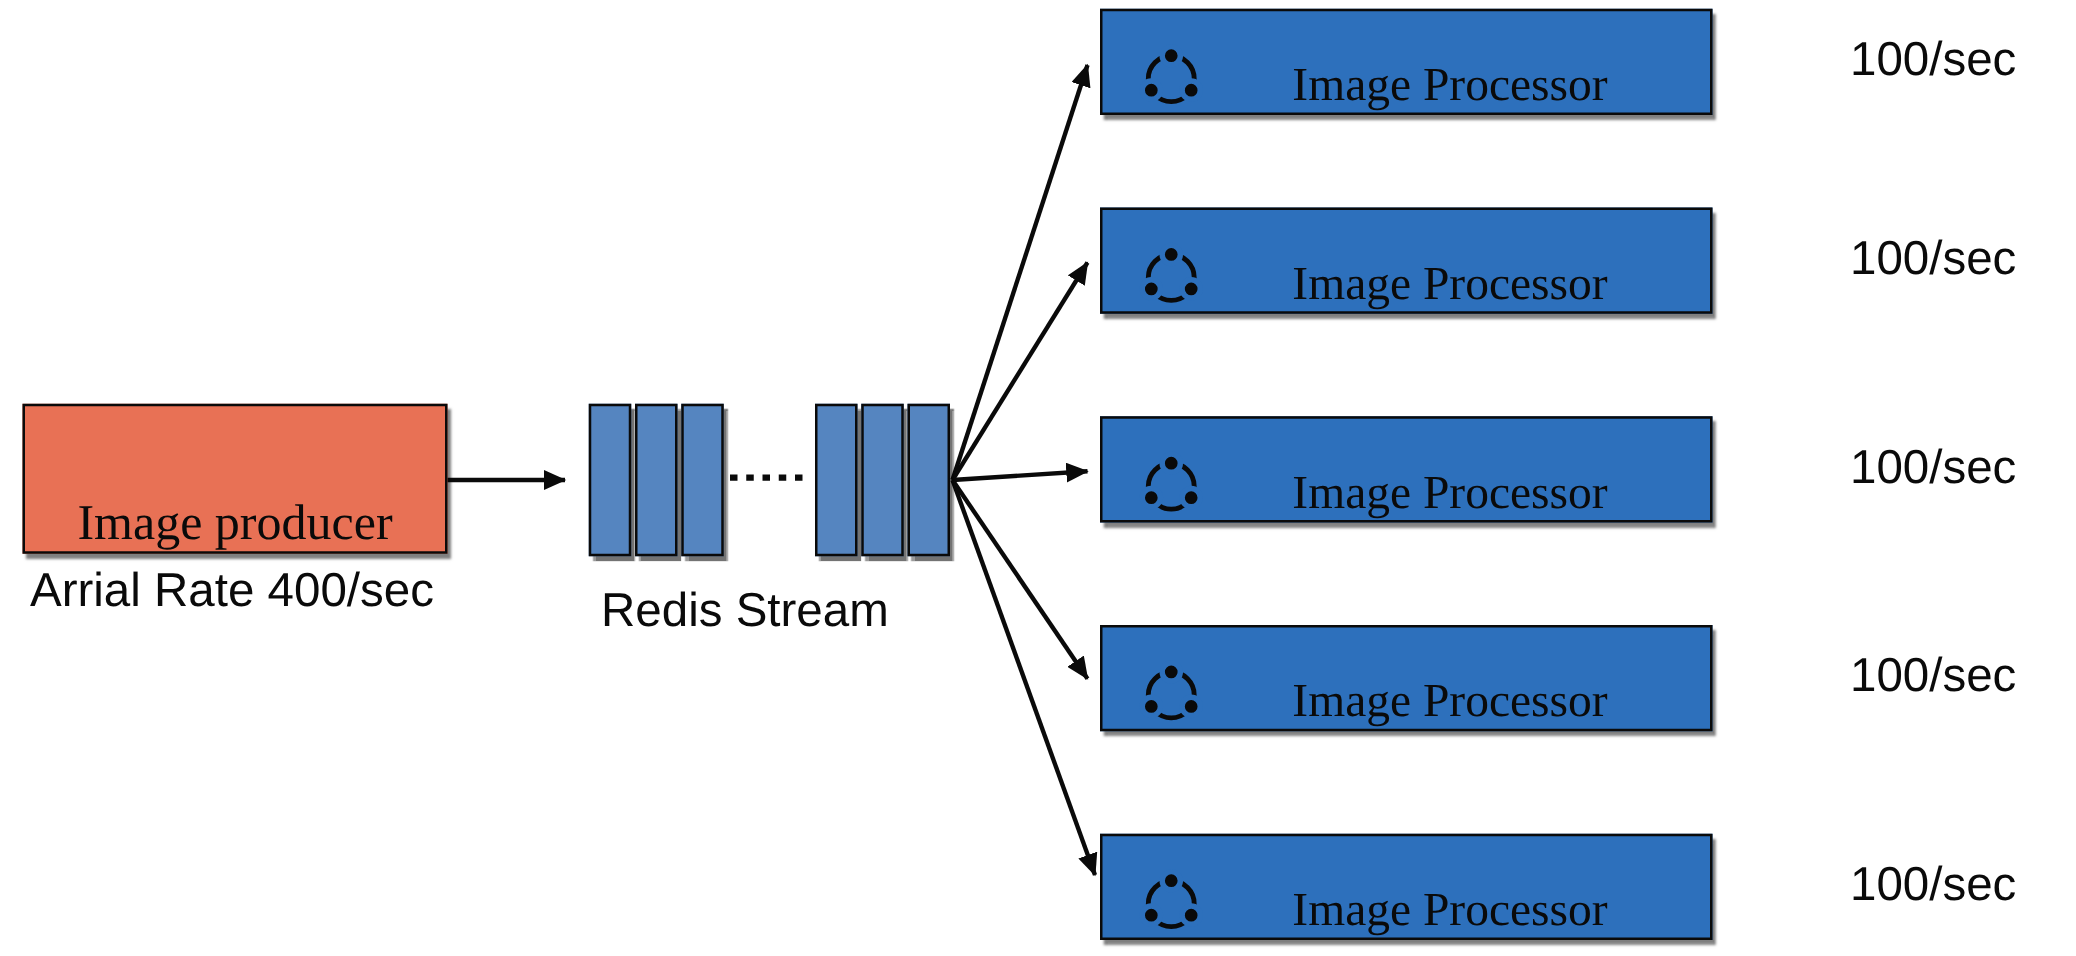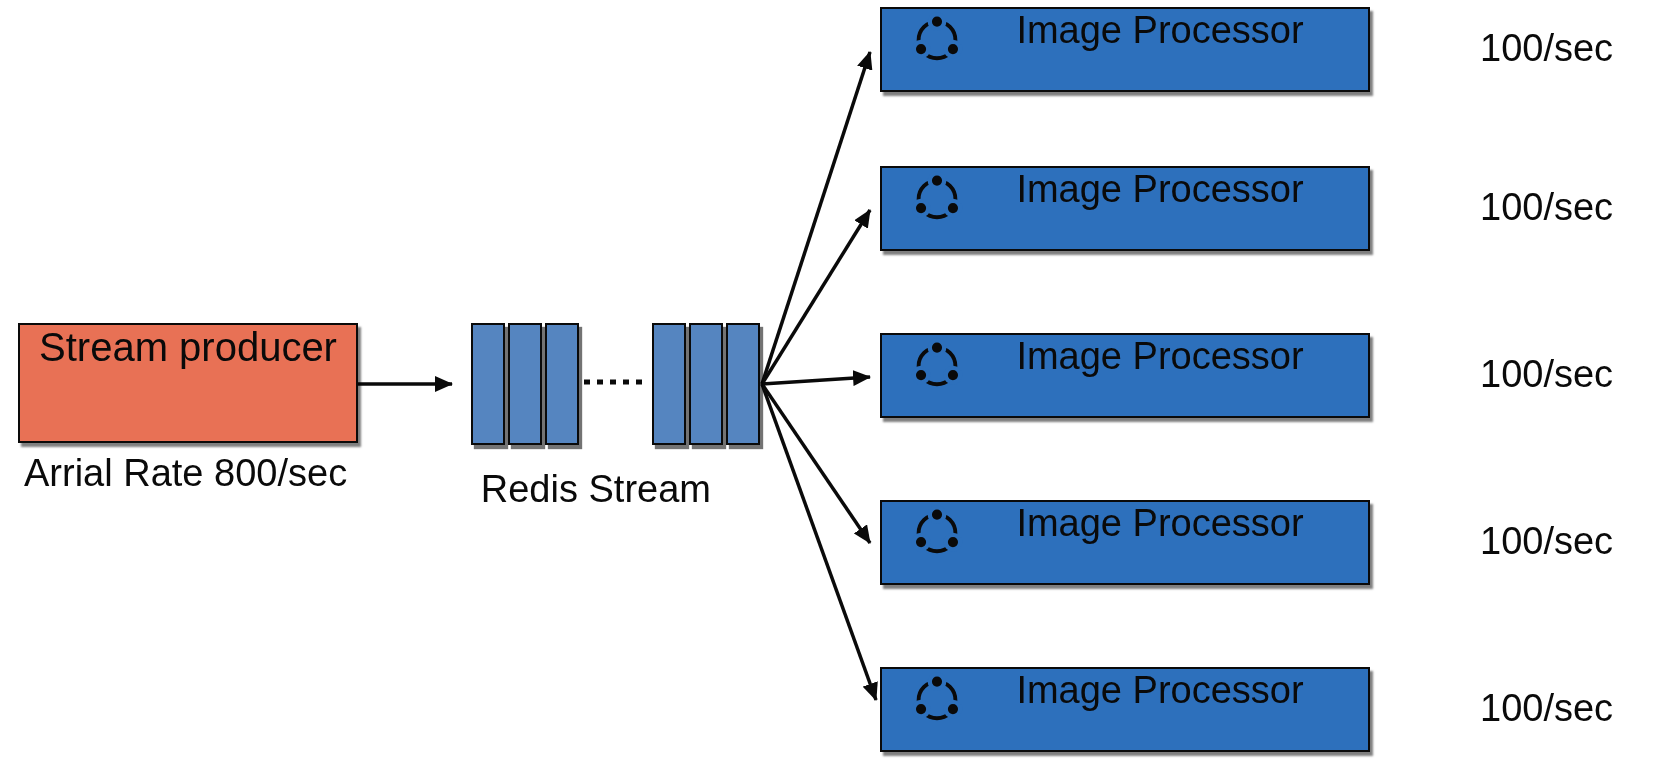--- a/index.html
+++ b/index.html
@@ -20,22 +20,23 @@
     left: 0; top: 0;
     width: 1661px; height: 765px;
     pointer-events: none;
   }
   .node {
     position: absolute;
     box-sizing: border-box;
     border: 2px solid var(--color-ink, #0a0a0a);
     box-shadow: 3px 4px 2px rgba(0,0,0,0.50);
     display: flex;
-    align-items: flex-start;
+    align-items: flex-end;
     justify-content: center;
+    font-family: Liberation Serif, serif;
   }
   .producer-box {
     left: 18px; top: 323px;
     width: 340px; height: 120px;
     background: var(--color-producer, #E87155);
     font-size: 40px;
   }
   .arrival-label {
     position: absolute;
     left: 24px; top: 452px;
@@ -103,23 +104,23 @@
     <line x1="584" y1="382" x2="648" y2="382" stroke="#0a0a0a" stroke-width="5" stroke-dasharray="6 7"></line>
 
     <line x1="762" y1="384" x2="870" y2="52" stroke="#0a0a0a" stroke-width="3.5" marker-end="url(#ah)"></line>
     <line x1="762" y1="384" x2="870" y2="210" stroke="#0a0a0a" stroke-width="3.5" marker-end="url(#ah)"></line>
     <line x1="762" y1="384" x2="870" y2="377" stroke="#0a0a0a" stroke-width="3.5" marker-end="url(#ah)"></line>
     <line x1="762" y1="384" x2="870" y2="543" stroke="#0a0a0a" stroke-width="3.5" marker-end="url(#ah)"></line>
     <line x1="762" y1="384" x2="876" y2="700" stroke="#0a0a0a" stroke-width="3.5" marker-end="url(#ah)"></line>
   </svg>
 
   <div class="node producer-box">
-    <span>Stream producer</span>
+    <span>Image producer</span>
   </div>
-  <div class="arrival-label">Arrial Rate 800/sec</div>
+  <div class="arrival-label">Arrial Rate 400/sec</div>
 
   <div class="stream-bar" style="left:471px"></div>
   <div class="stream-bar" style="left:508px"></div>
   <div class="stream-bar" style="left:545px"></div>
 
   <div class="stream-bar" style="left:652px"></div>
   <div class="stream-bar" style="left:689px"></div>
   <div class="stream-bar" style="left:726px"></div>
   <div class="redis-label">Redis Stream</div>
 

